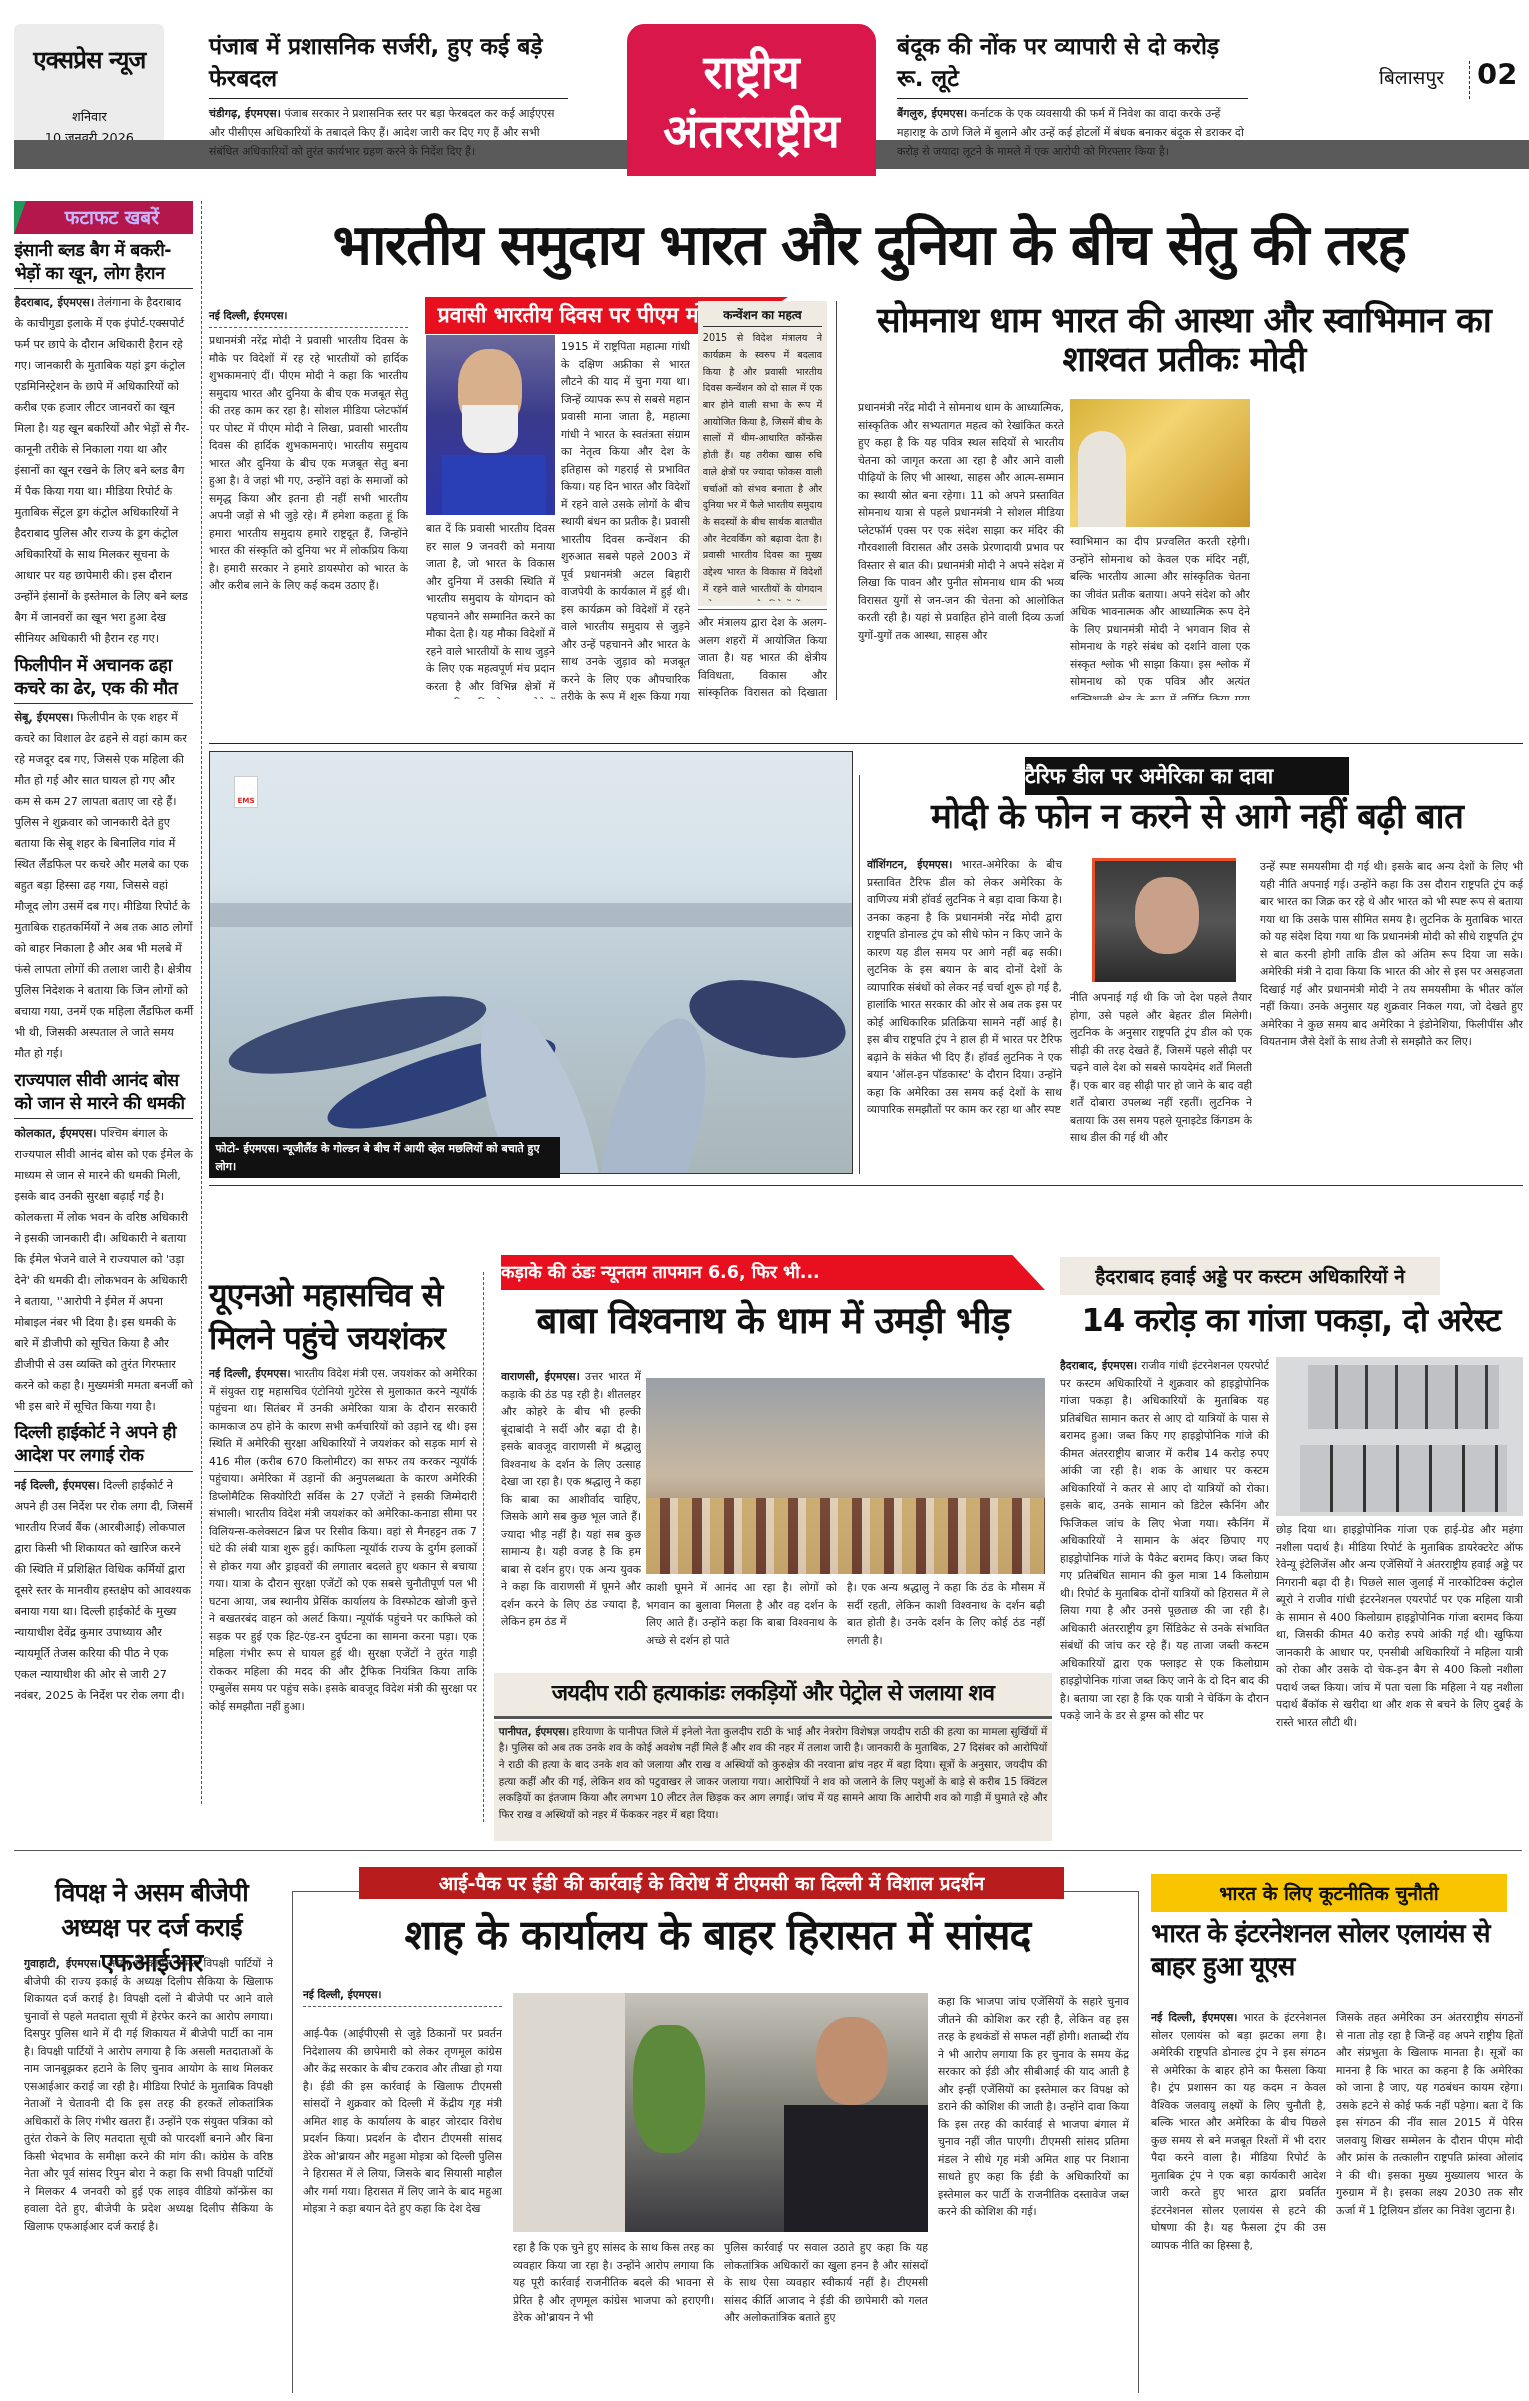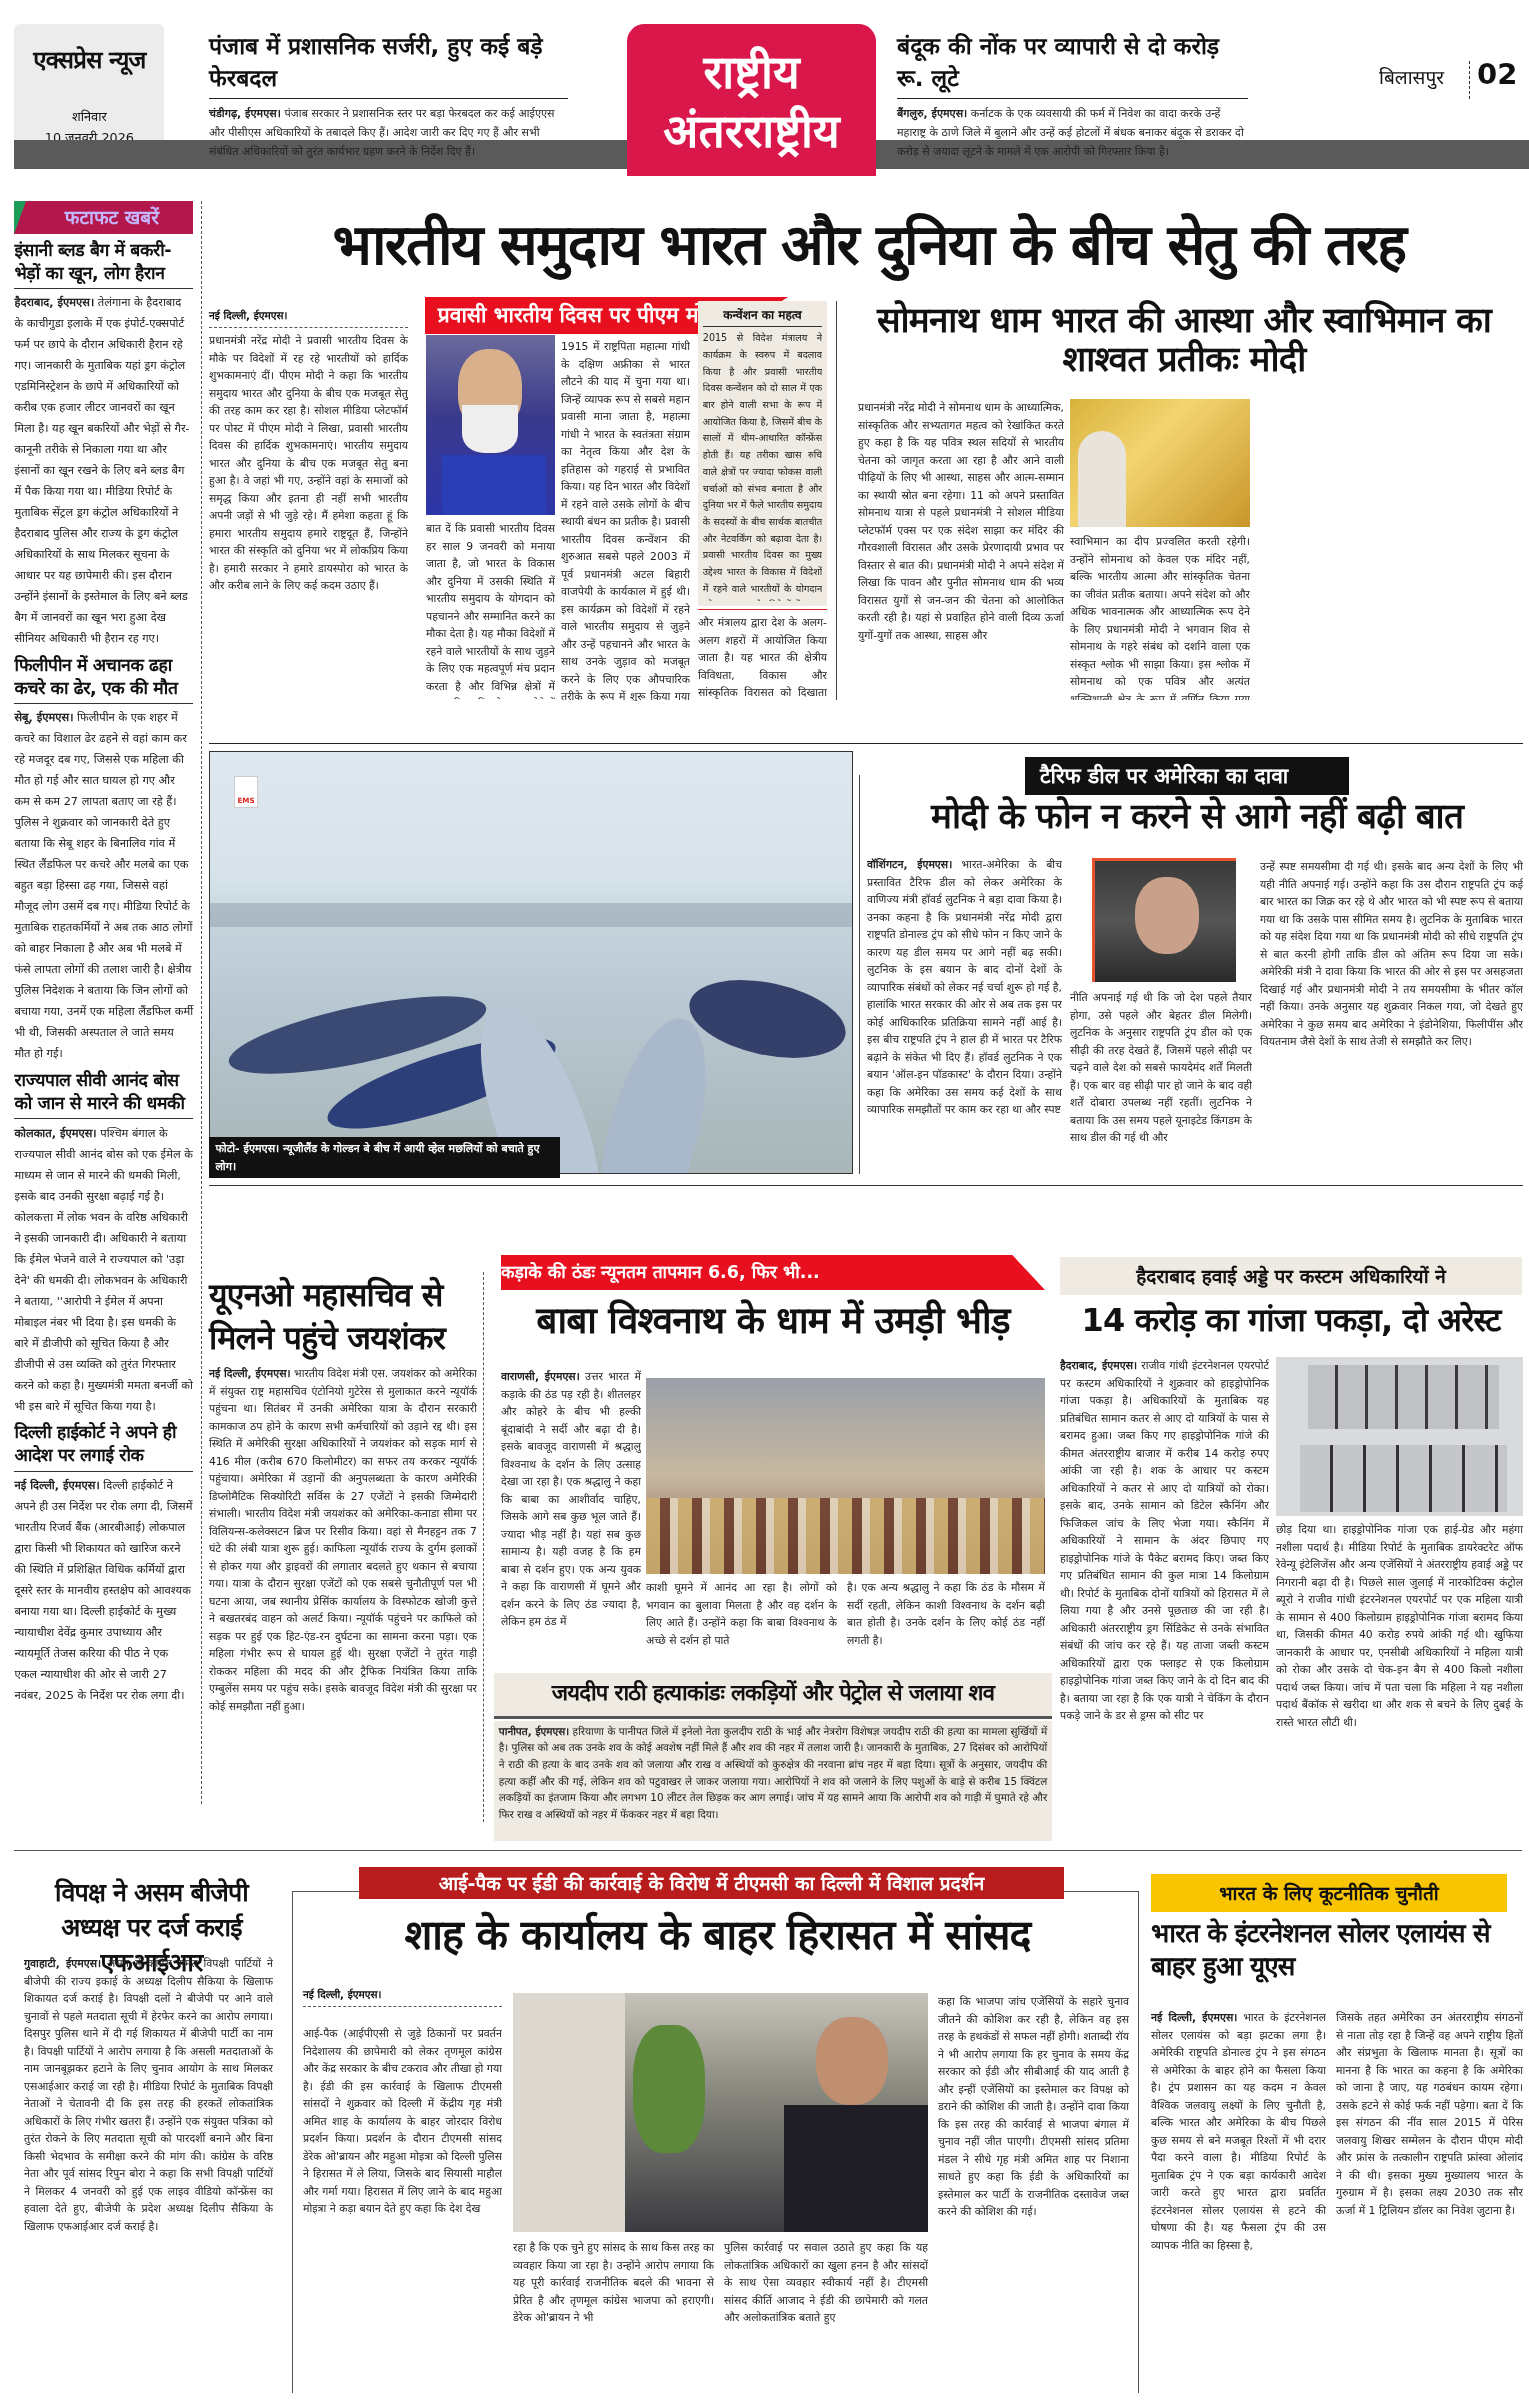--- a/index.html
+++ b/index.html
@@ -117,21 +117,21 @@
   <div style="position:absolute;left:0;top:151px;width:644px;height:24px;background:#9aa7b3;opacity:.6;"></div>
   <div style="position:absolute;left:16px;top:255px;width:263px;height:56px;background:#3b4a72;border-radius:50%;transform:rotate(-12deg);"></div>
   <div style="position:absolute;left:112px;top:303px;width:239px;height:56px;background:#2d3f78;border-radius:50%;transform:rotate(-18deg);"></div>
   <div style="position:absolute;left:287px;top:247px;width:88px;height:255px;background:#b9c6d6;border-radius:50%;transform:rotate(-20deg);"></div>
   <div style="position:absolute;left:399px;top:263px;width:88px;height:239px;background:#aab8cc;border-radius:50%;transform:rotate(15deg);"></div>
   <div style="position:absolute;left:478px;top:231px;width:159px;height:72px;background:#34406a;border-radius:50%;transform:rotate(12deg);"></div>
   <div style="position:absolute;left:24px;top:24px;width:24px;height:32px;background:#fff;border:0.8px solid #ccc;font-size:7.2px;color:#e1251b;font-weight:bold;text-align:center;line-height:48px;">EMS</div>
 </div>
 <div class="abs" style="left:209px;top:1137px;width:351px;background:#111;color:#fff;font-size:11px;font-weight:bold;line-height:17.5px;padding:3.2px 6.4px;">फोटो- ईएमएस। न्यूजीलैंड के गोल्डन बे बीच में आयी व्हेल मछलियों को बचाते हुए लोग।</div>
 
-<div class="abs" style="left:1025px;top:757px;width:324px;height:38px;background:#111;color:#fff;font-size:21px;font-weight:bold;line-height:38px;padding-left:15px;">टैरिफ डील पर अमेरिका का दावा</div>
+<div class="abs" style="left:1025px;top:757px;width:324px;height:38px;background:#111;color:#fff;font-size:21px;font-weight:bold;line-height:38px;padding-left:0;">टैरिफ डील पर अमेरिका का दावा</div>
 <div class="abs hl" style="left:866px;top:797px;width:662px;font-size:35px;text-align:center;">मोदी के फोन न करने से आगे नहीं बढ़ी बात</div>
 <div class="vrule" style="left:859px;top:775px;height:399px;border-left:0.8px solid #444;"></div>
 <div class="abs body-text sm" style="left:867px;top:856px;width:195px;height:319px;overflow:hidden;"><b>वॉशिंगटन, ईएमएस।</b> <span>भारत-अमेरिका के बीच प्रस्तावित टैरिफ डील को लेकर अमेरिका के वाणिज्य मंत्री हॉवर्ड लुटनिक ने बड़ा दावा किया है। उनका कहना है कि प्रधानमंत्री नरेंद्र मोदी द्वारा राष्ट्रपति डोनाल्ड ट्रंप को सीधे फोन न किए जाने के कारण यह डील समय पर आगे नहीं बढ़ सकी। लुटनिक के इस बयान के बाद दोनों देशों के व्यापारिक संबंधों को लेकर नई चर्चा शुरू हो गई है, हालांकि भारत सरकार की ओर से अब तक इस पर कोई आधिकारिक प्रतिक्रिया सामने नहीं आई है। इस बीच राष्ट्रपति ट्रंप ने हाल ही में भारत पर टैरिफ बढ़ाने के संकेत भी दिए हैं। हॉवर्ड लुटनिक ने एक बयान 'ऑल-इन पॉडकास्ट' के दौरान दिया। उन्होंने कहा कि अमेरिका उस समय कई देशों के साथ व्यापारिक समझौतों पर काम कर रहा था और स्पष्ट</span></div>
 <div class="img" style="left:1092px;top:858px;width:144px;height:124px;background:linear-gradient(180deg,#3a3a3a 0%,#555 50%,#2a2a2a 100%);border-left:3.2px solid #e6502a;border-top:3.2px solid #e6502a;">
   <div style="position:absolute;left:40px;top:16px;width:64px;height:77px;border-radius:45%;background:#c9a18a;"></div>
 </div>
 <div class="abs body-text sm" style="left:1070px;top:989px;width:182px;height:185px;overflow:hidden;">नीति अपनाई गई थी कि जो देश पहले तैयार होगा, उसे पहले और बेहतर डील मिलेगी। लुटनिक के अनुसार राष्ट्रपति ट्रंप डील को एक सीढ़ी की तरह देखते हैं, जिसमें पहले सीढ़ी पर चढ़ने वाले देश को सबसे फायदेमंद शर्तें मिलती हैं। एक बार वह सीढ़ी पार हो जाने के बाद वही शर्तें दोबारा उपलब्ध नहीं रहतीं। लुटनिक ने बताया कि उस समय पहले यूनाइटेड किंगडम के साथ डील की गई थी और</div>
 <div class="abs body-text sm" style="left:1260px;top:858px;width:263px;height:317px;overflow:hidden;">उन्हें स्पष्ट समयसीमा दी गई थी। इसके बाद अन्य देशों के लिए भी यही नीति अपनाई गई। उन्होंने कहा कि उस दौरान राष्ट्रपति ट्रंप कई बार भारत का जिक्र कर रहे थे और भारत को भी स्पष्ट रूप से बताया गया था कि उसके पास सीमित समय है। लुटनिक के मुताबिक भारत को यह संदेश दिया गया था कि प्रधानमंत्री मोदी को सीधे राष्ट्रपति ट्रंप से बात करनी होगी ताकि डील को अंतिम रूप दिया जा सके। अमेरिकी मंत्री ने दावा किया कि भारत की ओर से इस पर असहजता दिखाई गई और प्रधानमंत्री मोदी ने तय समयसीमा के भीतर कॉल नहीं किया। उनके अनुसार यह शुक्रवार निकल गया, जो देखते हुए अमेरिका ने कुछ समय बाद अमेरिका ने इंडोनेशिया, फिलीपींस और वियतनाम जैसे देशों के साथ तेजी से समझौते कर लिए।</div>
 
 <div class="hrule" style="left:209px;top:1185px;width:1314px;border-top:0.8px solid #333;"></div>
@@ -148,21 +148,21 @@
 </div>
 <div class="abs body-text sm" style="left:646px;top:1579px;width:191px;height:85px;overflow:hidden;">काशी घूमने में आनंद आ रहा है। लोगों को भगवान का बुलावा मिलता है और वह दर्शन के लिए आते हैं। उन्होंने कहा कि बाबा विश्वनाथ के अच्छे से दर्शन हो पाते</div>
 <div class="abs body-text sm" style="left:847px;top:1579px;width:198px;height:85px;overflow:hidden;">है। एक अन्य श्रद्धालु ने कहा कि ठंड के मौसम में सर्दी रहती, लेकिन काशी विश्वनाथ के दर्शन बढ़ी बात होती है। उनके दर्शन के लिए कोई ठंड नहीं लगती है।</div>
 
 <div class="abs kicker-box" style="left:494px;top:1673px;width:558px;height:43px;">
   <div class="hl" style="font-size:22px;text-align:center;line-height:40px;">जयदीप राठी हत्याकांडः लकड़ियों और पेट्रोल से जलाया शव</div>
 </div>
 <div class="abs" style="left:494px;top:1716px;width:558px;border-top:3.2px solid #555;"></div>
 <div class="abs body-text kicker-box" style="left:494px;top:1721px;width:558px;height:120px;font-size:10.4px;line-height:16.7px;padding:1.6px 4.8px;overflow:hidden;"><b>पानीपत, ईएमएस।</b> <span>हरियाणा के पानीपत जिले में इनेलो नेता कुलदीप राठी के भाई और नेत्ररोग विशेषज्ञ जयदीप राठी की हत्या का मामला सुर्खियों में है। पुलिस को अब तक उनके शव के कोई अवशेष नहीं मिले हैं और शव की नहर में तलाश जारी है। जानकारी के मुताबिक, 27 दिसंबर को आरोपियों ने राठी की हत्या के बाद उनके शव को जलाया और राख व अस्थियों को कुरुक्षेत्र की नरवाना ब्रांच नहर में बहा दिया। सूत्रों के अनुसार, जयदीप की हत्या कहीं और की गई, लेकिन शव को पटुवाखर ले जाकर जलाया गया। आरोपियों ने शव को जलाने के लिए पशुओं के बाड़े से करीब 15 क्विंटल लकड़ियों का इंतजाम किया और लगभग 10 लीटर तेल छिड़क कर आग लगाई। जांच में यह सामने आया कि आरोपी शव को गाड़ी में घुमाते रहे और फिर राख व अस्थियों को नहर में फेंककर नहर में बहा दिया।</span></div>
 
-<div class="abs kicker-box" style="left:1060px;top:1257px;width:462px;height:38px;">
+<div class="abs kicker-box" style="left:1060px;top:1257px;width:380px;height:38px;">
   <div style="font-size:19px;font-weight:bold;text-align:center;line-height:38px;">हैदराबाद हवाई अड्डे पर कस्टम अधिकारियों ने</div>
 </div>
 <div class="abs hl" style="left:1060px;top:1303px;width:462px;font-size:32px;text-align:center;">14 करोड़ का गांजा पकड़ा, दो अरेस्ट</div>
 <div class="abs body-text sm" style="left:1060px;top:1357px;width:209px;height:486px;overflow:hidden;"><b>हैदराबाद, ईएमएस।</b> <span>राजीव गांधी इंटरनेशनल एयरपोर्ट पर कस्टम अधिकारियों ने शुक्रवार को हाइड्रोपोनिक गांजा पकड़ा है। अधिकारियों के मुताबिक यह प्रतिबंधित सामान कतर से आए दो यात्रियों के पास से बरामद हुआ। जब्त किए गए हाइड्रोपोनिक गांजे की कीमत अंतरराष्ट्रीय बाजार में करीब 14 करोड़ रुपए आंकी जा रही है। शक के आधार पर कस्टम अधिकारियों ने कतर से आए दो यात्रियों को रोका। इसके बाद, उनके सामान को डिटेल स्कैनिंग और फिजिकल जांच के लिए भेजा गया। स्कैनिंग में अधिकारियों ने सामान के अंदर छिपाए गए हाइड्रोपोनिक गांजे के पैकेट बरामद किए। जब्त किए गए प्रतिबंधित सामान की कुल मात्रा 14 किलोग्राम थी। रिपोर्ट के मुताबिक दोनों यात्रियों को हिरासत में ले लिया गया है और उनसे पूछताछ की जा रही है। अधिकारी अंतरराष्ट्रीय ड्रग सिंडिकेट से उनके संभावित संबंधों की जांच कर रहे हैं। यह ताजा जब्ती कस्टम अधिकारियों द्वारा एक फ्लाइट से एक किलोग्राम हाइड्रोपोनिक गांजा जब्त किए जाने के दो दिन बाद की है। बताया जा रहा है कि एक यात्री ने चेकिंग के दौरान पकड़े जाने के डर से ड्रग्स को सीट पर</span></div>
 <div class="img" style="left:1276px;top:1357px;width:247px;height:159px;background:#d9dadb;">
   <div style="position:absolute;left:32px;top:8px;width:191px;height:64px;background:repeating-linear-gradient(90deg,#bfc1c4 0 27px,#3a3a3a 27px 30px);"></div>
   <div style="position:absolute;left:24px;top:88px;width:207px;height:67px;background:repeating-linear-gradient(90deg,#c4c6c9 0 30px,#333 30px 33px);"></div>
 </div>
 <div class="abs body-text sm" style="left:1276px;top:1521px;width:247px;height:322px;overflow:hidden;">छोड़ दिया था। हाइड्रोपोनिक गांजा एक हाई-ग्रेड और महंगा नशीला पदार्थ है। मीडिया रिपोर्ट के मुताबिक डायरेक्टरेट ऑफ रेवेन्यू इंटेलिजेंस और अन्य एजेंसियों ने अंतरराष्ट्रीय हवाई अड्डे पर निगरानी बढ़ा दी है। पिछले साल जुलाई में नारकोटिक्स कंट्रोल ब्यूरो ने राजीव गांधी इंटरनेशनल एयरपोर्ट पर एक महिला यात्री के सामान से 400 किलोग्राम हाइड्रोपोनिक गांजा बरामद किया था, जिसकी कीमत 40 करोड़ रुपये आंकी गई थी। खुफिया जानकारी के आधार पर, एनसीबी अधिकारियों ने महिला यात्री को रोका और उसके दो चेक-इन बैग से 400 किलो नशीला पदार्थ जब्त किया। जांच में पता चला कि महिला ने यह नशीला पदार्थ बैंकॉक से खरीदा था और शक से बचने के लिए दुबई के रास्ते भारत लौटी थी।</div>
 

